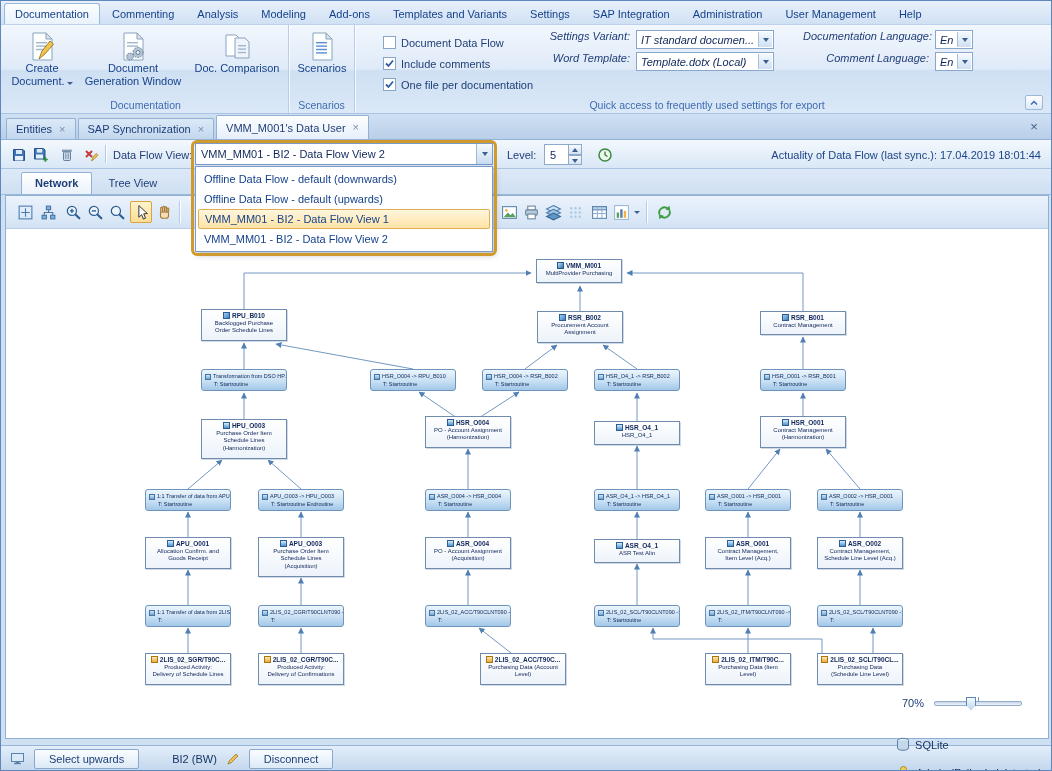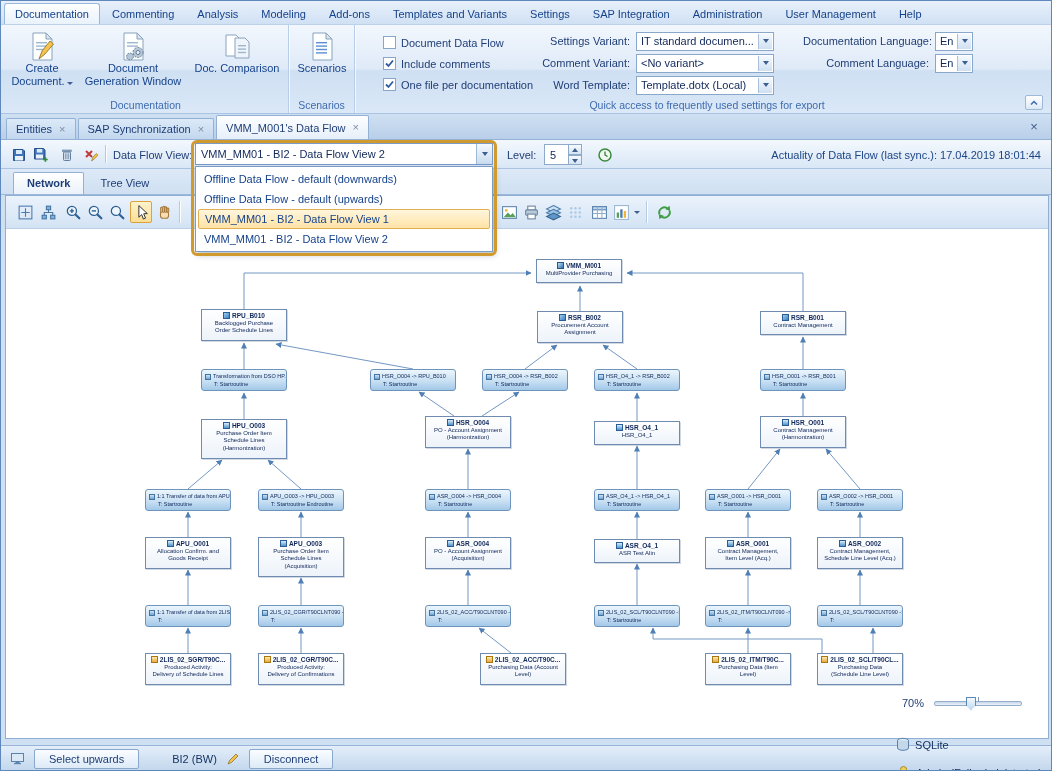--- a/index.html
+++ b/index.html
@@ -20,21 +20,21 @@
   .bigbtn{position:absolute;top:1px;bottom:0;text-align:center;border:1px solid transparent;border-radius:3px;padding-top:1px;cursor:default;}
   .bigbtn .bicon{height:32px;display:flex;align-items:center;justify-content:center;}
   .bigbtn .bl{font-size:11px;line-height:13px;color:#15428b;white-space:nowrap;}
   .bb0{left:4px;width:70px;} .bb1{left:78px;width:104px;} .bb2{left:186px;width:96px;} .sb0{left:3px;width:60px;}
   .gcaption{position:absolute;left:0;right:0;bottom:2px;text-align:center;font-size:10.5px;color:#3f6bb0;white-space:nowrap;}
   .cbcol{position:absolute;left:12px;top:7px;}
   .cbrow{display:flex;align-items:center;gap:5px;height:21px;color:#1f3e77;}
   .cbbox{width:13px;height:13px;background:#fff;border:1px solid #88a6c8;display:inline-flex;align-items:center;justify-content:center;flex:0 0 13px;}
   .selcol{position:absolute;left:155px;top:5px;}
   .langcol{position:absolute;left:432px;top:5px;}
-  .selrow{display:flex;align-items:center;height:22px;}
+  .selrow{display:flex;align-items:flex-start;height:22px;font-style:italic;}
   .sellabel{width:110px;text-align:right;padding-right:6px;white-space:nowrap;}
   .langcol .sellabel{width:132px;}
   .selbox{width:138px;height:19px;background:#fff;border:1px solid #89a7cb;display:flex;align-items:center;position:relative;padding-left:4px;}
   .langcol .selbox{width:38px;}
   .selval{overflow:hidden;white-space:nowrap;color:#10275a;padding-right:16px;}
   .dd{position:absolute;right:1px;top:1px;bottom:1px;width:14px;background:linear-gradient(#f4f9fe,#cfe0f2);border-left:1px solid #a9c0dc;display:flex;align-items:center;justify-content:center;}
   .caret{width:0;height:0;border-left:3.5px solid transparent;border-right:3.5px solid transparent;border-top:4px solid #3d5f8f;display:inline-block;}
   .caret.tiny{border-left-width:3px;border-right-width:3px;border-top-width:3.5px;margin-left:2px;}
   .rcollapse{position:absolute;right:8px;bottom:3px;width:18px;height:15px;border:1px solid #9db8d8;border-radius:2px;background:linear-gradient(#ffffff,#dce9f6);display:flex;align-items:center;justify-content:center;}
 
@@ -55,21 +55,21 @@
   .combo .cbtn{width:16px;height:100%;background:linear-gradient(#f4f9fe,#cadcf0);border-left:1px solid #9fb9d8;display:flex;align-items:center;justify-content:center;}
   .spinner{position:absolute;left:543px;top:4px;display:flex;height:21px;}
   .spinval{width:24px;background:#fff;border:1px solid #8fa9c9;border-right:none;display:flex;align-items:center;padding-left:5px;color:#10275a;}
   .spinbtns{display:flex;flex-direction:column;}
   .sbn{display:block;width:14px;height:10.5px;border:1px solid #8fa9c9;background:linear-gradient(#f6fafe,#d4e3f3);position:relative;}
   .sbn.up::after{content:'';position:absolute;left:3px;top:3px;border-left:3px solid transparent;border-right:3px solid transparent;border-bottom:4px solid #3d5f8f;}
   .sbn.dn::after{content:'';position:absolute;left:3px;top:3.5px;border-left:3px solid transparent;border-right:3px solid transparent;border-top:4px solid #3d5f8f;}
   .actuality{position:absolute;right:10px;top:0;height:29px;display:flex;align-items:center;color:#1c4587;}
 
   
-  .viewtabs{position:absolute;left:0;top:168px;width:100%;height:26px;background:linear-gradient(#dde9f7,#cfe0f2);display:flex;align-items:flex-end;padding-left:12px;border-bottom:1px solid #9db8d8;}
+  .viewtabs{position:absolute;left:0;top:168px;width:100%;height:26px;background:linear-gradient(#dde9f7,#cfe0f2);display:flex;align-items:flex-end;padding-left:20px;border-bottom:1px solid #9db8d8;}
   .vtab{padding:4px 13px 5px;margin-right:2px;border:1px solid transparent;border-bottom:none;border-radius:2px 2px 0 0;color:#1f3e77;cursor:default;}
   .vtab.active{background:linear-gradient(#ffffff,#eaf2fb);border-color:#93b1d4;font-weight:bold;}
 
   
   .graphframe{position:absolute;left:4px;top:194px;width:1044px;height:544px;border:1px solid #8fb0d4;background:#fff;}
   .gtoolbar{position:absolute;left:0;top:0;width:100%;height:33px;background:linear-gradient(#ebf3fc,#d3e3f4);border-bottom:1px solid #b9cfe7;}
   .gbtn{position:absolute;top:5px;width:22px;height:22px;display:flex;align-items:center;justify-content:center;border:1px solid transparent;border-radius:2px;}
   .gbtn.active{background:linear-gradient(#fff3cd,#fbde94);border-color:#d9a440;}
   .gbtn.wide{width:33px;gap:2px;}
   .gsep{position:absolute;top:5px;width:1px;height:22px;background:#b6cbe4;box-shadow:1px 0 0 #fff;}
@@ -224,29 +224,20 @@
           <div class="selrow">
             <span class="sellabel">Settings Variant:</span>
             <span class="selbox">
               <span class="selval">IT standard documen...</span>
               <span class="dd">
                 <span class="caret"></span>
               </span>
             </span>
           </div>
           <div class="selrow">
-            <span class="sellabel">Comment Variant:</span>
-            <span class="selbox">
-              <span class="selval">&lt;No variant&gt;</span>
-              <span class="dd">
-                <span class="caret"></span>
-              </span>
-            </span>
-          </div>
-          <div class="selrow">
             <span class="sellabel">Word Template:</span>
             <span class="selbox">
               <span class="selval">Template.dotx (Local)</span>
               <span class="dd">
                 <span class="caret"></span>
               </span>
             </span>
           </div>
         </div>
       <div class="langcol">
@@ -283,21 +274,21 @@
   <div class="doctabs">
       <div class="dtab">
         <span>Entities</span>
         <span class="x">×</span>
       </div>
       <div class="dtab">
         <span>SAP Synchronization</span>
         <span class="x">×</span>
       </div>
       <div class="dtab active">
-        <span>VMM_M001's Data Flow</span>
+        <span>VMM_M001's Data User</span>
         <span class="x">×</span>
       </div>
     </div>
   <div class="tabsclose">×</div>
 
   <div class="toolbar">
     <div class="tbtn" style="left:8px">
       <svg width="16" height="16">
           <path d="M2.5,2.5 h9.5 l1.5,1.5 v9.5 h-11 z" fill="#3f74b8" stroke="#27518a"></path>
           <rect x="5" y="3" width="6" height="4" fill="#dce9f6"></rect>

